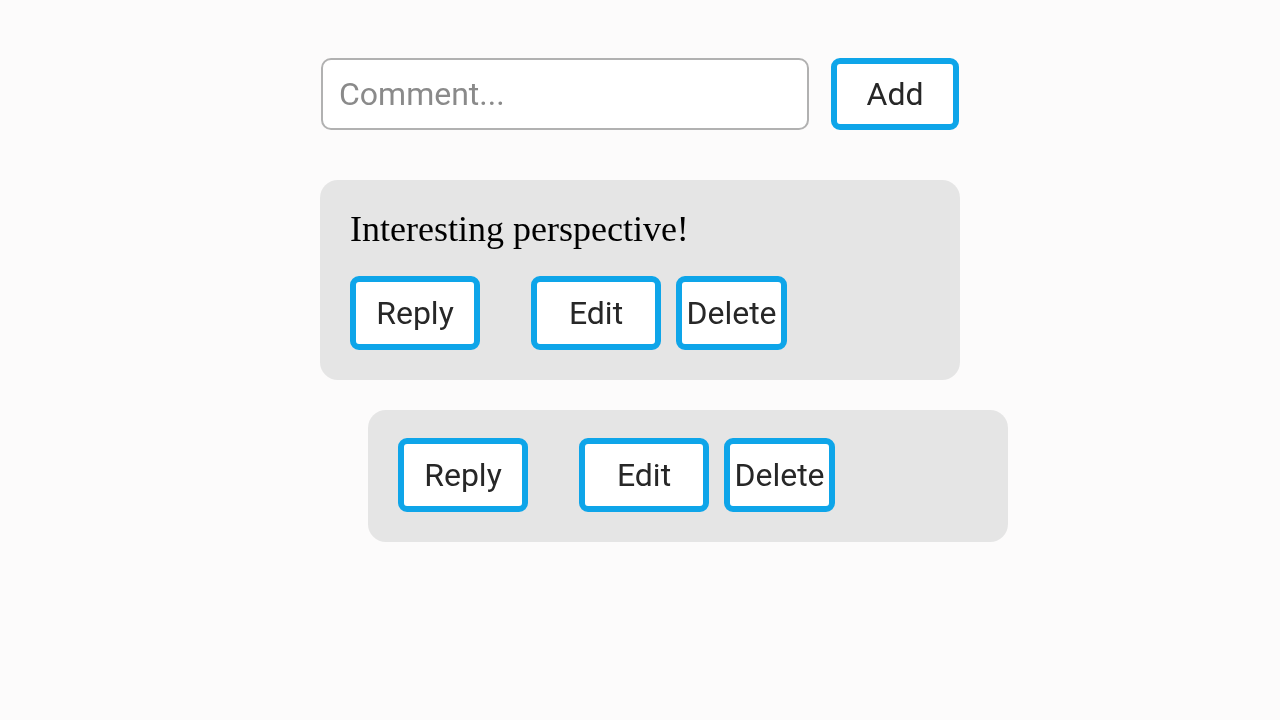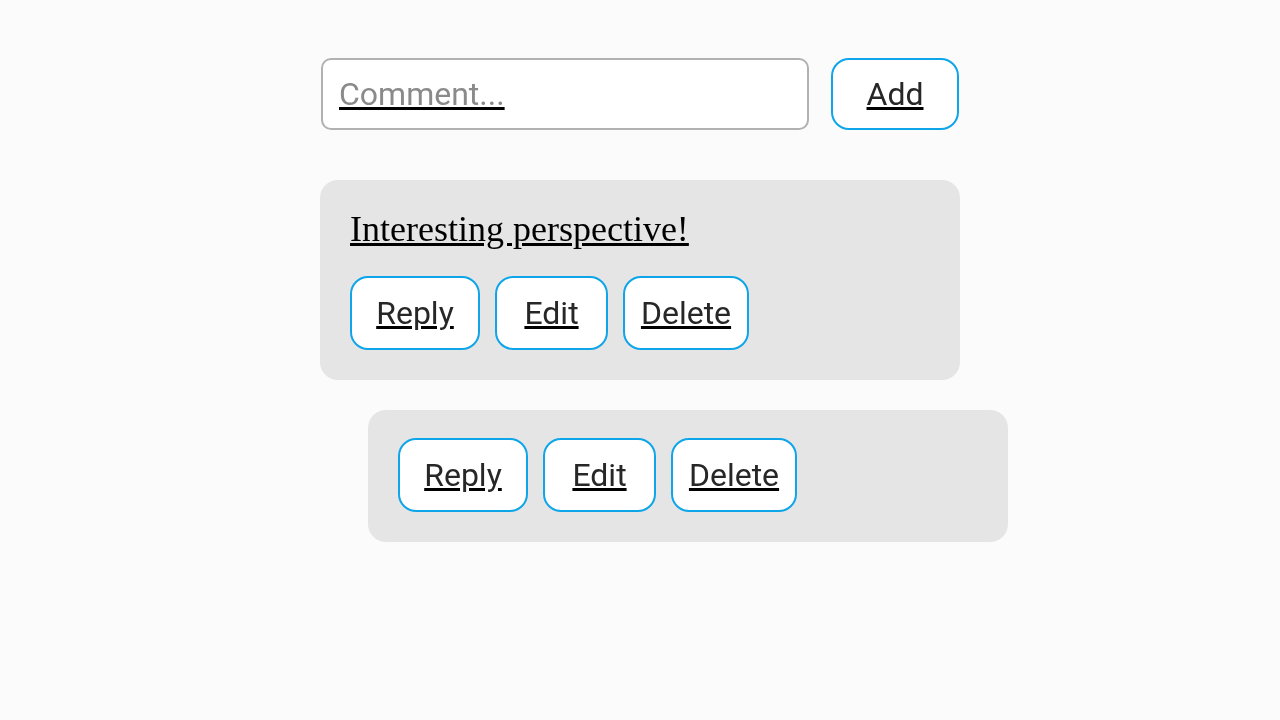--- a/index.html
+++ b/index.html
@@ -9,21 +9,20 @@
     width: 1280px;
     height: 720px;
     background: #fcfbfb;
     font-family: Georgia, 'Times New Roman', serif;
     font-size: 32px;
     color: #000;
     overflow: hidden;
   }
   .container {
     padding-top: 58px;
-    text-decoration: underline;
   }
   .comment-input-row {
     display: flex;
     justify-content: center;
     gap: 22px;
     margin-bottom: 50px;
   }
   .comment-input {
     width: 488px;
     height: 72px;
@@ -36,22 +35,22 @@
     color: #222;
   }
   .comment-input::placeholder {
     color: #8a8a8a;
   }
   .btn {
     display: inline-flex;
     align-items: center;
     justify-content: center;
     background: #fff;
-    border: 2px solid #0ea5e9;
-    border-radius: 18px;
+    border: 6px solid #0ea5e9;
+    border-radius: 9px;
     font-size: 32px;
     font-family: -apple-system, BlinkMacSystemFont, "Segoe UI", Roboto, Arial, sans-serif;
     color: #272727;
     padding: 14px 18px;
     cursor: pointer;
     line-height: 1;
   }
   .btn.add {
     width: 128px;
     height: 72px;
@@ -73,22 +72,22 @@
     font-size: 36px;
     color: #000;
     margin-bottom: 26px;
   }
   .actions {
     display: flex;
     gap: 15px;
     align-items: flex-end;
   }
   .btn.reply { width: 130px; height: 74px; padding:0; }
-  .btn.edit  { width: 113px; height: 74px; padding:17px; }
-  .btn.delete{ width: 126px; height: 74px; padding:2px; }
+  .btn.edit  { width: 130px; height: 74px; padding:17px;margin-left:36px; }
+  .btn.delete{ width: 111px; height: 74px; padding:2px; }
 </style>
 </head>
 <body>
 
 <div class="container">
 
   <div class="comment-input-row">
     <input class="comment-input" type="text" placeholder="Comment..." style="">
     <button class="btn add">Add</button>
   </div>

